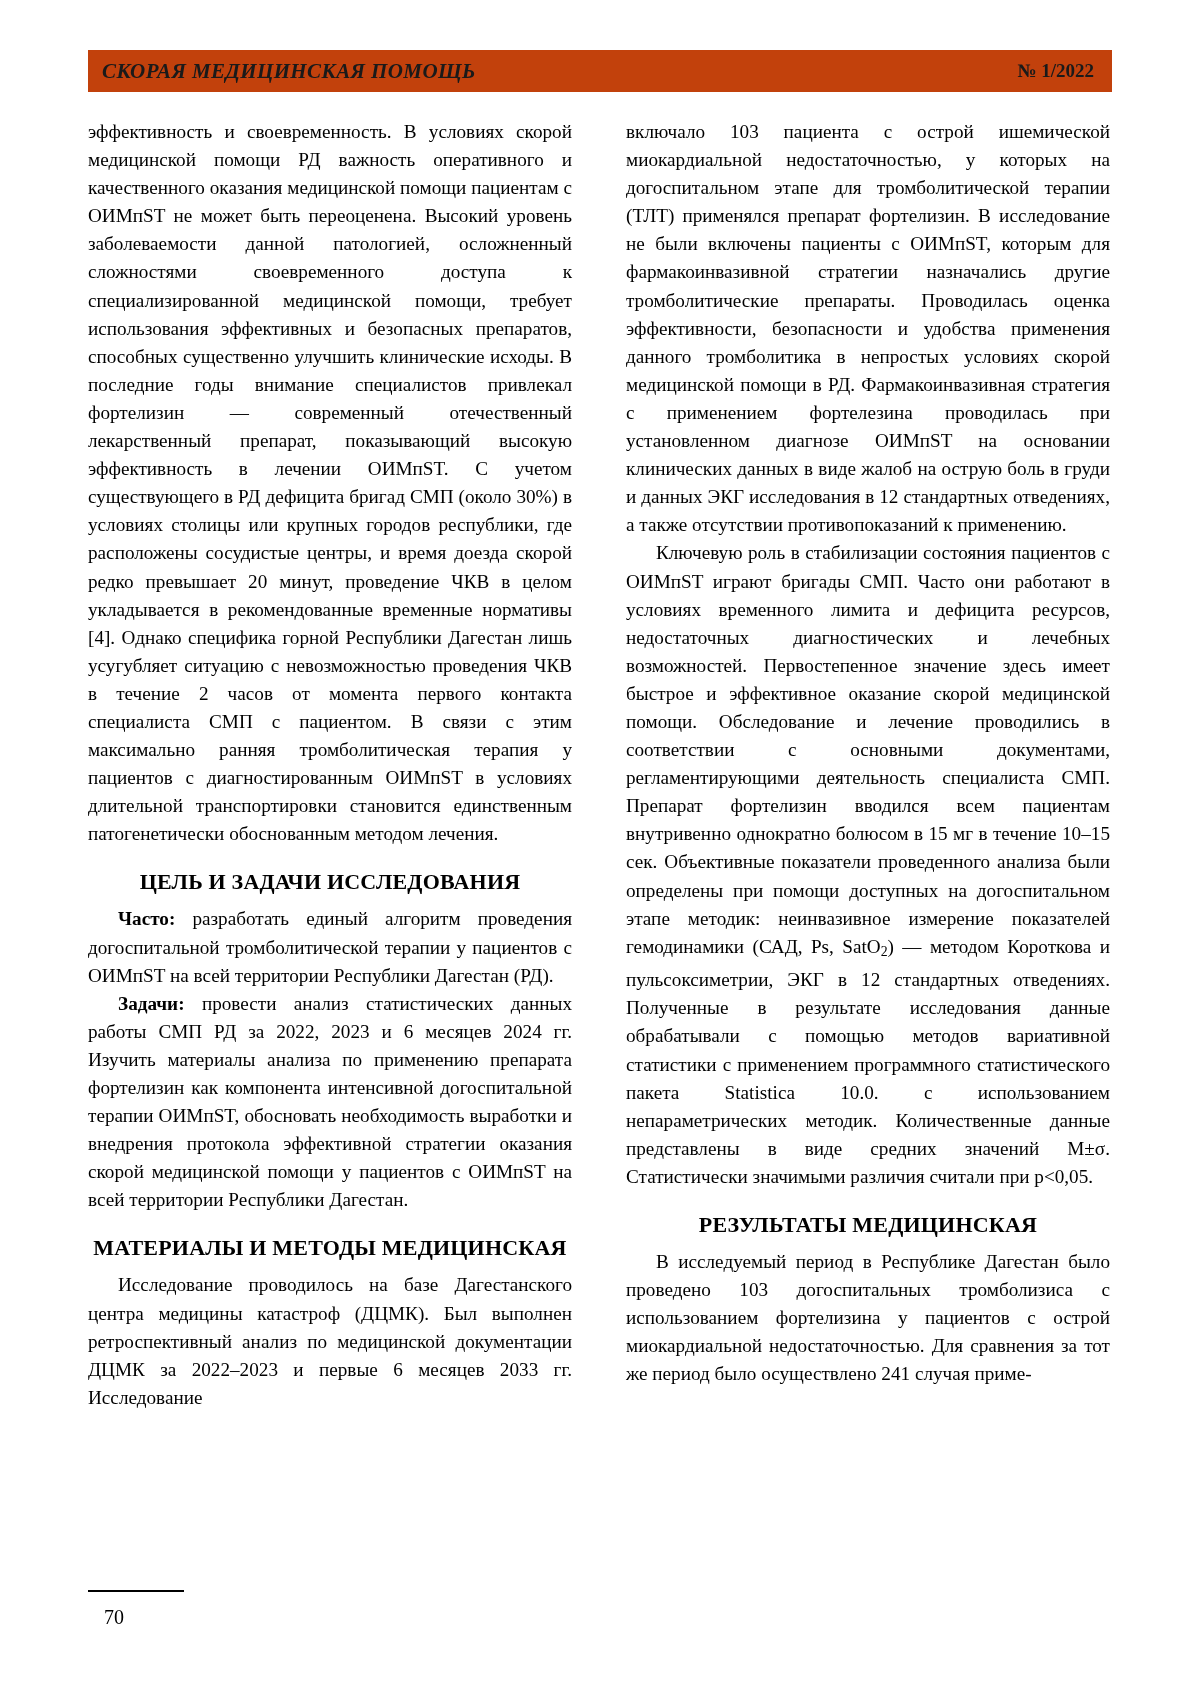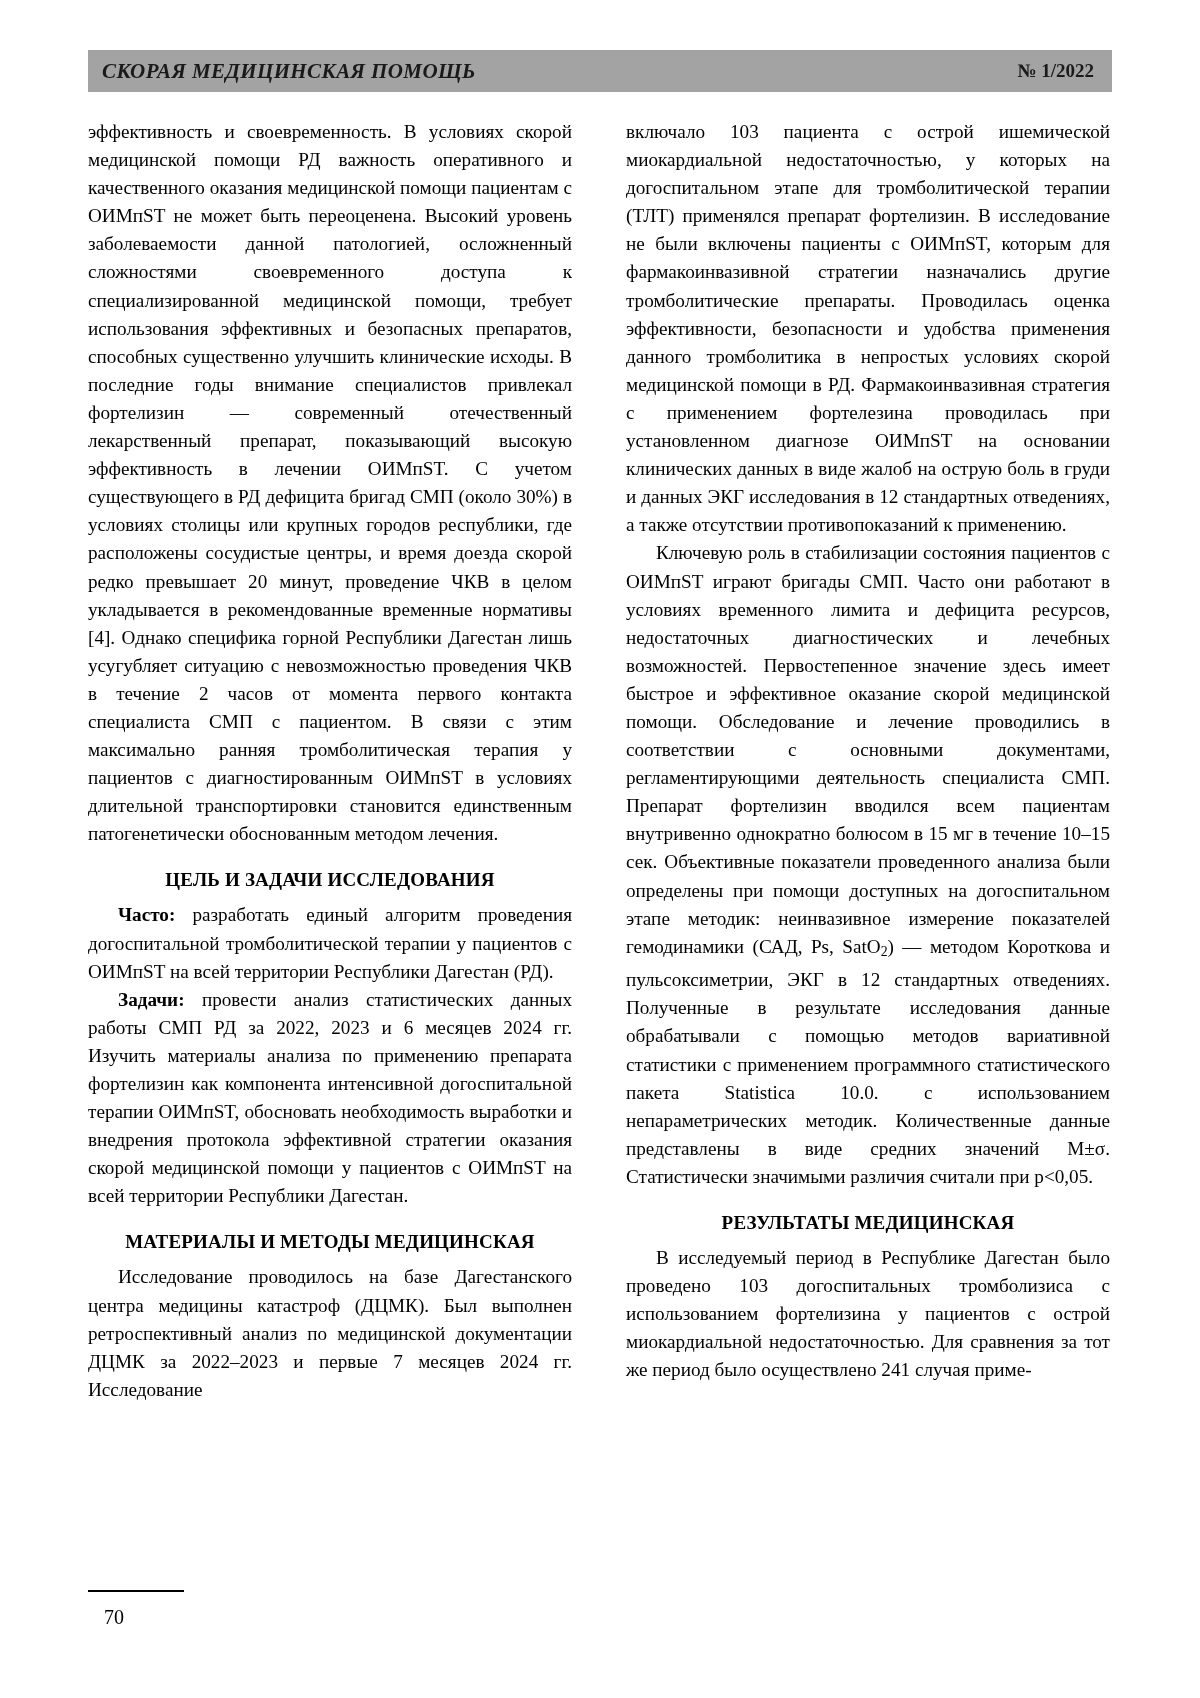--- a/index.html
+++ b/index.html
@@ -19,21 +19,21 @@
     height: 1698px;
     box-sizing: border-box;
     padding: 0;
   }
   .header-band {
     position: absolute;
     left: 88px;
     top: 50px;
     width: 1024px;
     height: 42px;
-    background: #a3a3a3;
+    background: #c2410c;
     display: flex;
     align-items: center;
     justify-content: space-between;
     box-sizing: border-box;
     padding: 0 18px 0 14px;
   }
   .header-title {
     font-family: "Liberation Serif", serif;
     font-style: italic;
     font-weight: bold;
@@ -64,21 +64,21 @@
     line-height: 28.1px;
     text-align: justify;
     text-justify: inter-word;
     hyphens: manual;
   }
   p.indent {
     text-indent: 30px;
   }
   h2.section {
     margin: 21px 0 10px 0;
-    font-size: 19px;
+    font-size: 22px;
     font-weight: bold;
     text-align: center;
     letter-spacing: 0.2px;
   }
   .bold-lead {
     font-weight: bold;
   }
   .footer {
     position: absolute;
     left: 88px;
@@ -117,21 +117,21 @@
       <p>эффективность и своевременность. В условиях скорой медицинской помощи РД важность оперативного и качественного оказания медицинской помощи пациентам с ОИМпST не может быть переоценена. Высокий уровень заболеваемости данной патологией, осложненный сложностями своевременного доступа к специализированной медицинской помощи, требует использования эффективных и безопасных препаратов, способных существенно улучшить клинические исходы. В последние годы внимание специалистов привлекал фортелизин — современный отечественный лекарственный препарат, показывающий высокую эффективность в лечении ОИМпST. С учетом существующего в РД дефицита бригад СМП (около 30%) в условиях столицы или крупных городов республики, где расположены сосудистые центры, и время доезда скорой редко превышает 20 минут, проведение ЧКВ в целом укладывается в рекомендованные временные нормативы [4]. Однако специфика горной Республики Дагестан лишь усугубляет ситуацию с невозможностью проведения ЧКВ в течение 2 часов от момента первого контакта специалиста СМП с пациентом. В связи с этим максимально ранняя тромболитическая терапия у пациентов с диагностированным ОИМпST в условиях длительной транспортировки становится единственным патогенетически обоснованным методом лечения.</p>
 
       <h2 class="section">ЦЕЛЬ И ЗАДАЧИ ИССЛЕДОВАНИЯ</h2>
 
       <p class="indent"><span class="bold-lead">Часто:</span><span> разработать единый алгоритм проведения догоспитальной тромболитической терапии у пациентов с ОИМпST на всей территории Республики Дагестан (РД).</span></p>
 
       <p class="indent"><span class="bold-lead">Задачи:</span><span> провести анализ статистических данных работы СМП РД за 2022, 2023 и 6 месяцев 2024 гг. Изучить материалы анализа по применению препарата фортелизин как компонента интенсивной догоспитальной терапии ОИМпST, обосновать необходимость выработки и внедрения протокола эффективной стратегии оказания скорой медицинской помощи у пациентов с ОИМпST на всей территории Республики Дагестан.</span></p>
 
       <h2 class="section">МАТЕРИАЛЫ И МЕТОДЫ МЕДИЦИНСКАЯ</h2>
 
-      <p class="indent">Исследование проводилось на базе Дагестанского центра медицины катастроф (ДЦМК). Был выполнен ретроспективный анализ по медицинской документации ДЦМК за 2022–2023 и первые 7 месяцев 2024 гг. Исследование</p>
+      <p class="indent">Исследование проводилось на базе Дагестанского центра медицины катастроф (ДЦМК). Был выполнен ретроспективный анализ по медицинской документации ДЦМК за 2022–2023 и первые 6 месяцев 2033 гг. Исследование</p>
     </div>
 
     <div class="col">
       <p>включало 103 пациента с острой ишемической миокардиальной недостаточностью, у которых на догоспитальном этапе для тромболитической терапии (ТЛТ) применялся препарат фортелизин. В исследование не были включены пациенты с ОИМпST, которым для фармакоинвазивной стратегии назначались другие тромболитические препараты. Проводилась оценка эффективности, безопасности и удобства применения данного тромболитика в непростых условиях скорой медицинской помощи в РД. Фармакоинвазивная стратегия с применением фортелезина проводилась при установленном диагнозе ОИМпST на основании клинических данных в виде жалоб на острую боль в груди и данных ЭКГ исследования в 12 стандартных отведениях, а также отсутствии противопоказаний к применению.</p>
 
       <p class="indent"><span>Ключевую роль в стабилизации состояния пациентов с ОИМпST играют бригады СМП. Часто они работают в условиях временного лимита и дефицита ресурсов, недостаточных диагностических и лечебных возможностей. Первостепенное значение здесь имеет быстрое и эффективное оказание скорой медицинской помощи. Обследование и лечение проводились в соответствии с основными документами, регламентирующими деятельность специалиста СМП. Препарат фортелизин вводился всем пациентам внутривенно однократно болюсом в 15 мг в течение 10–15 сек. Объективные показатели проведенного анализа были определены при помощи доступных на догоспитальном этапе методик: неинвазивное измерение показателей гемодинамики (САД, Ps, SatO</span><sub>2</sub><span>) — методом Короткова и пульсоксиметрии, ЭКГ в 12 стандартных отведениях. Полученные в результате исследования данные обрабатывали с помощью методов вариативной статистики с применением программного статистического пакета Statistica 10.0. с использованием непараметрических методик. Количественные данные представлены в виде средних значений M±σ. Статистически значимыми различия считали при p&lt;0,05.</span></p>
 
       <h2 class="section">РЕЗУЛЬТАТЫ МЕДИЦИНСКАЯ</h2>
 
       <p class="indent">В исследуемый период в Республике Дагестан было проведено 103 догоспитальных тромболизиса с использованием фортелизина у пациентов с острой миокардиальной недостаточностью. Для сравнения за тот же период было осуществлено 241 случая приме-</p>

